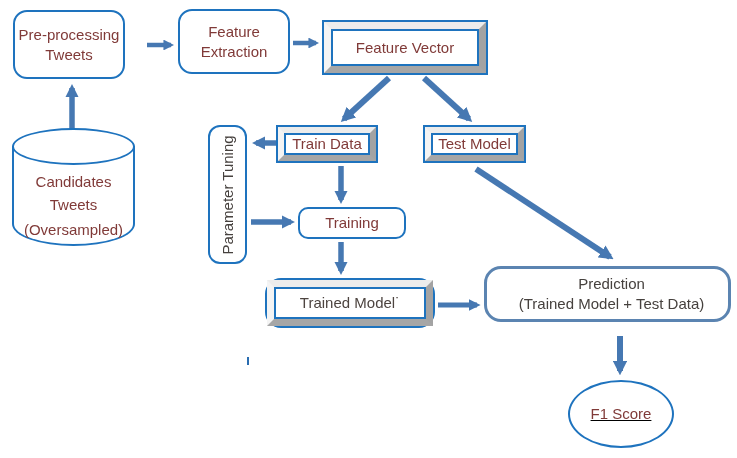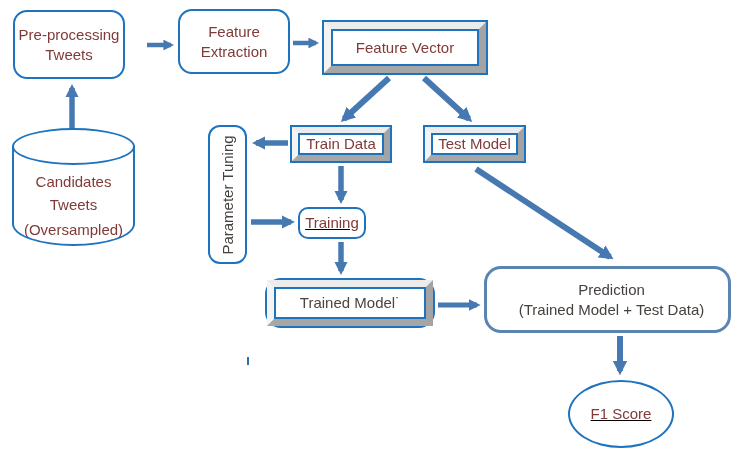--- a/index.html
+++ b/index.html
@@ -132,46 +132,46 @@
       <span class="t maroon">Candidates</span>
       <span class="t maroon" style="line-height:25px;">Tweets</span>
       <span class="t maroon" style="line-height:25px;">(Oversampled)</span>
     </div>
   </div>
 
   <div class="rounded" style="left:208px; top:125px; width:39px; height:139px; border-radius:12px;">
     <span class="t gray rot">Parameter Tuning</span>
   </div>
 
-  <div class="box3d small" style="left:290px; top:125px; width:102px; height:38px;padding-left:18px;">
+  <div class="box3d small" style="left:276px; top:125px; width:102px; height:38px;padding-left:18px;">
     <div class="bevel"></div>
     <div class="inner">
       <span class="t maroon">Train Data</span>
     </div>
   </div>
 
   <div class="box3d small" style="left:423px; top:125px; width:103px; height:38px;">
     <div class="bevel"></div>
     <div class="inner">
       <span class="t maroon">Test Model</span>
     </div>
   </div>
 
-  <div class="rounded" style="left:298px; top:207px; width:68px; height:32px; border-radius:10px;text-decoration:underline;">
+  <div class="rounded" style="left:298px; top:207px; width:108px; height:32px; border-radius:10px;">
     <span class="t maroon">Training</span>
   </div>
 
   <div class="box3d big" style="left:265px; top:278px; width:170px; height:50px;border-radius:16px;">
     <div class="bevel"></div>
     <div class="inner">
       <span class="t" style="color:#4d4440;">Trained Model˙</span>
     </div>
   </div>
 
-  <div class="rounded pred" style="left:484px; top:266px; width:247px; height:67px;padding-left:8px;">
+  <div class="rounded pred" style="left:484px; top:266px; width:247px; height:56px;padding-left:8px;">
     <span class="t gray">Prediction</span>
     <span class="t gray">(Trained Model + Test Data)</span>
   </div>
 
   <div class="ellipse" style="left:568px; top:380px; width:106px; height:68px;">
     <span class="t maroon">F1 Score</span>
   </div>
 
   <div class="tick" style="left:247px; top:357px; width:2px; height:8px;"></div>
 

